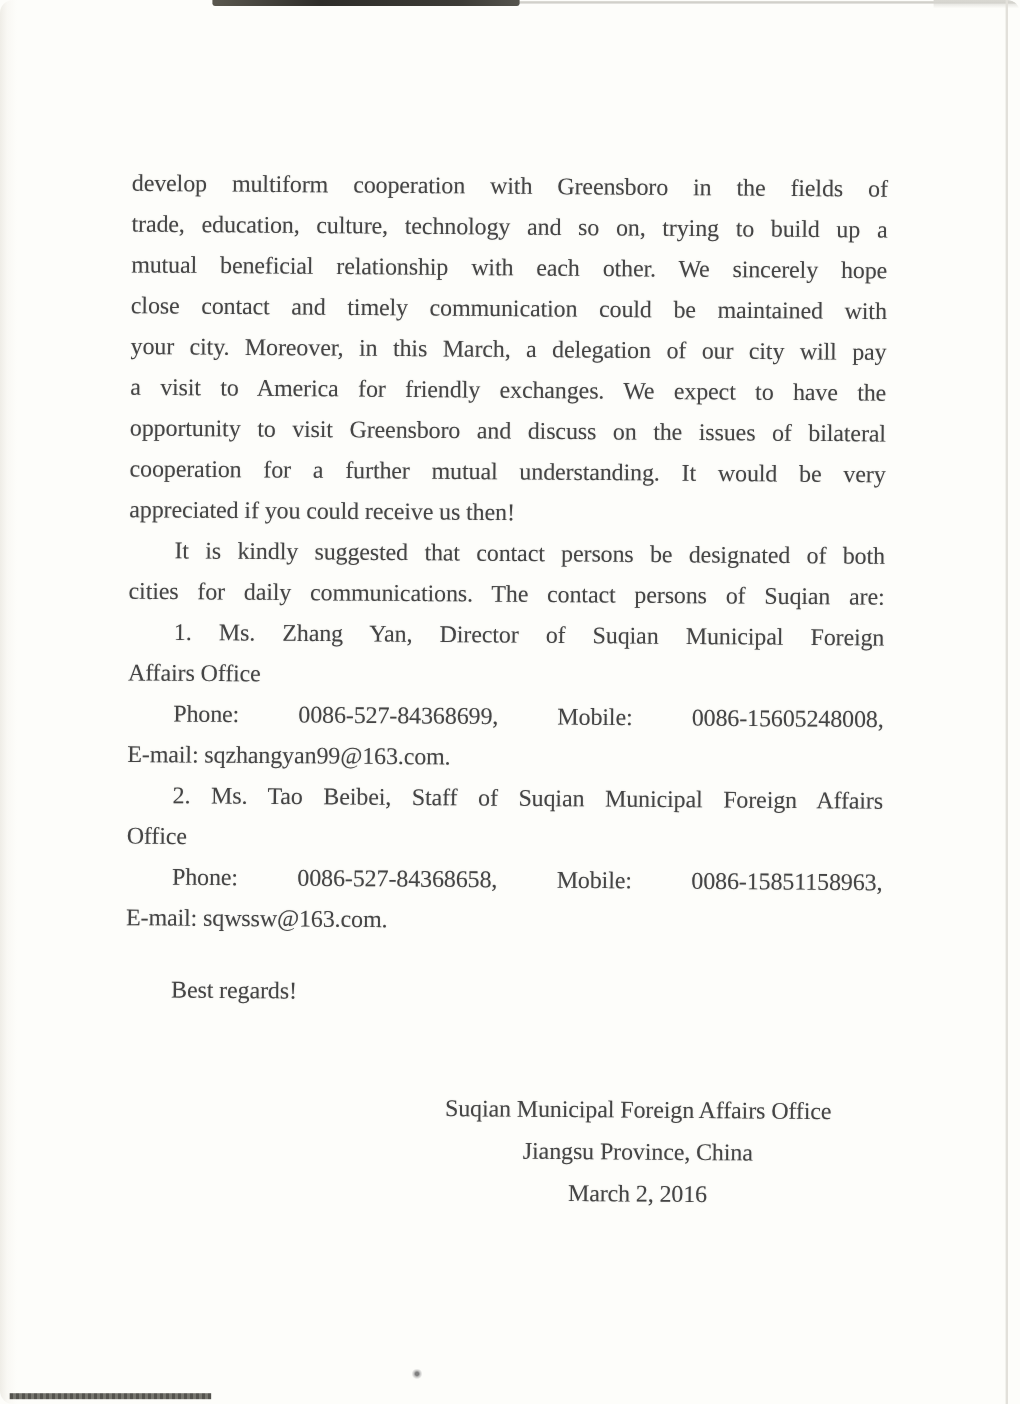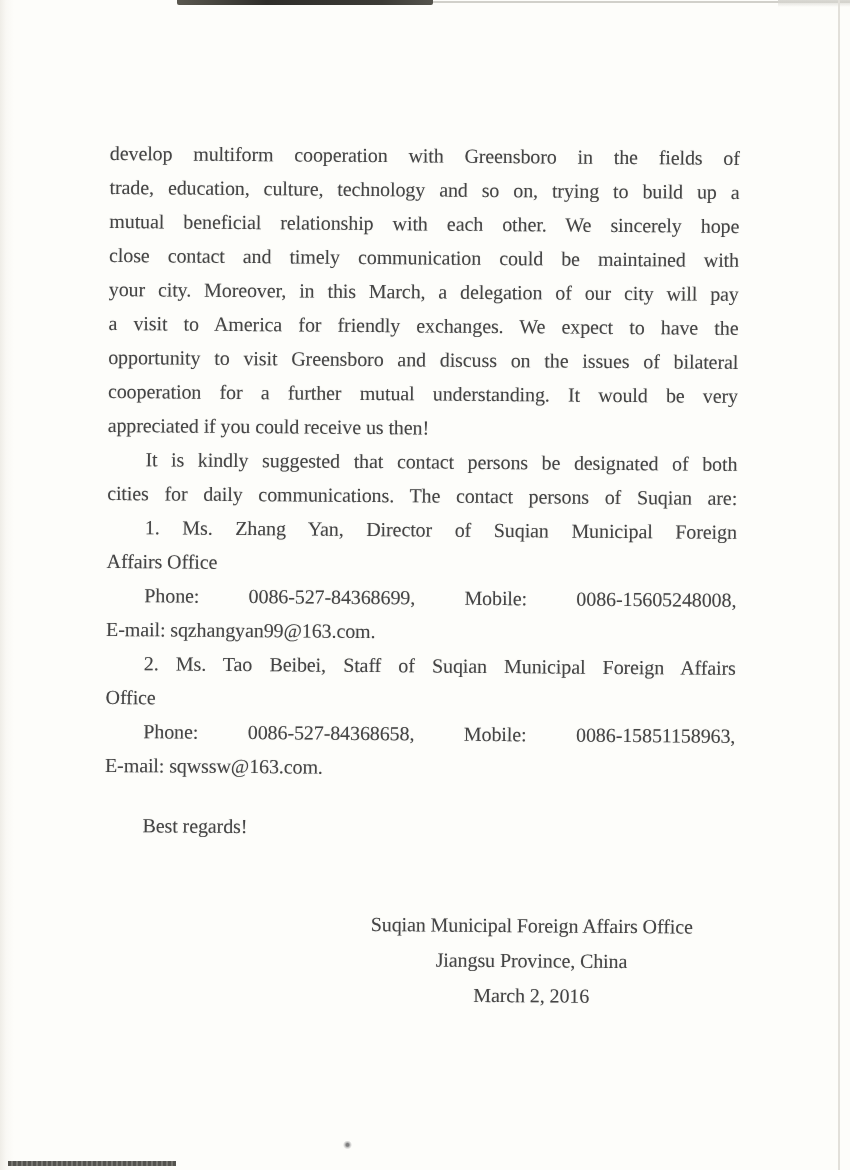--- a/index.html
+++ b/index.html
@@ -9,20 +9,21 @@
     height: 1170px;
     background: #fdfdfa;
     overflow: hidden;
   }
   .scan-page {
     position: relative;
     width: 850px;
     height: 1170px;
     background: linear-gradient(to right, #efede7 0px, #f9f8f4 6px, #fdfdfa 14px, #fdfdfa 100%);
     overflow: hidden;
+    border-radius: 11px;
   }
   
   .artifact-top-line {
     position: absolute;
     left: 240px; top: 1px;
     width: 610px; height: 2px;
     background: #c9c8c1;
     opacity: .85;
   }
   .artifact-top-bar {

